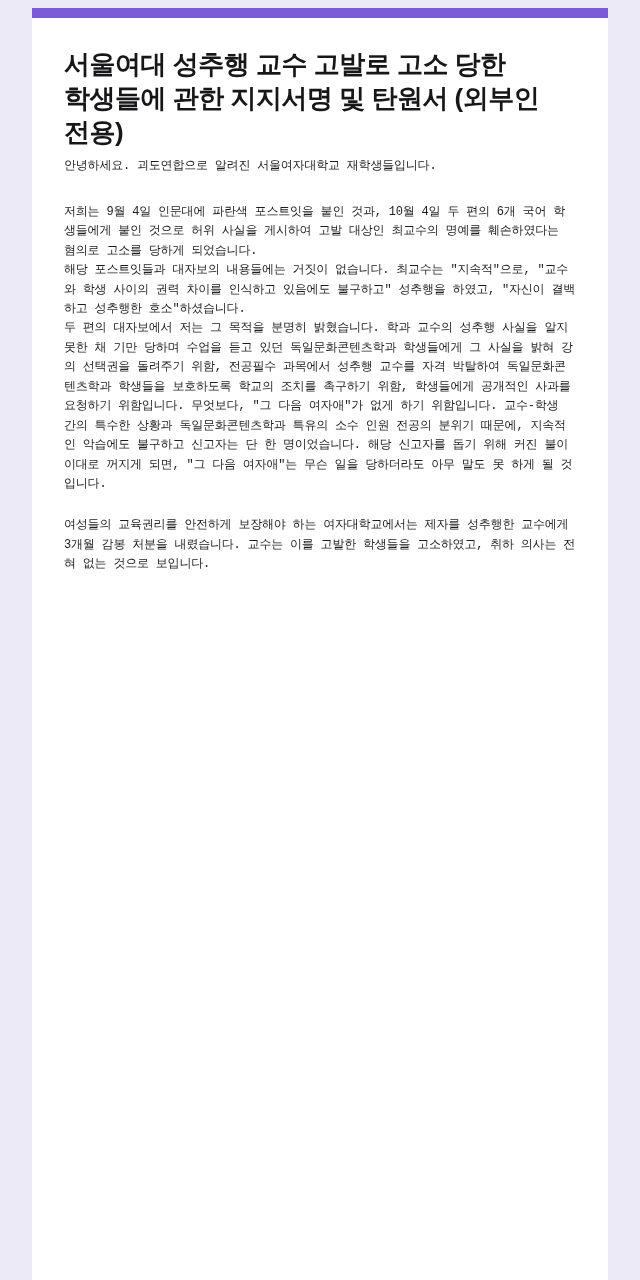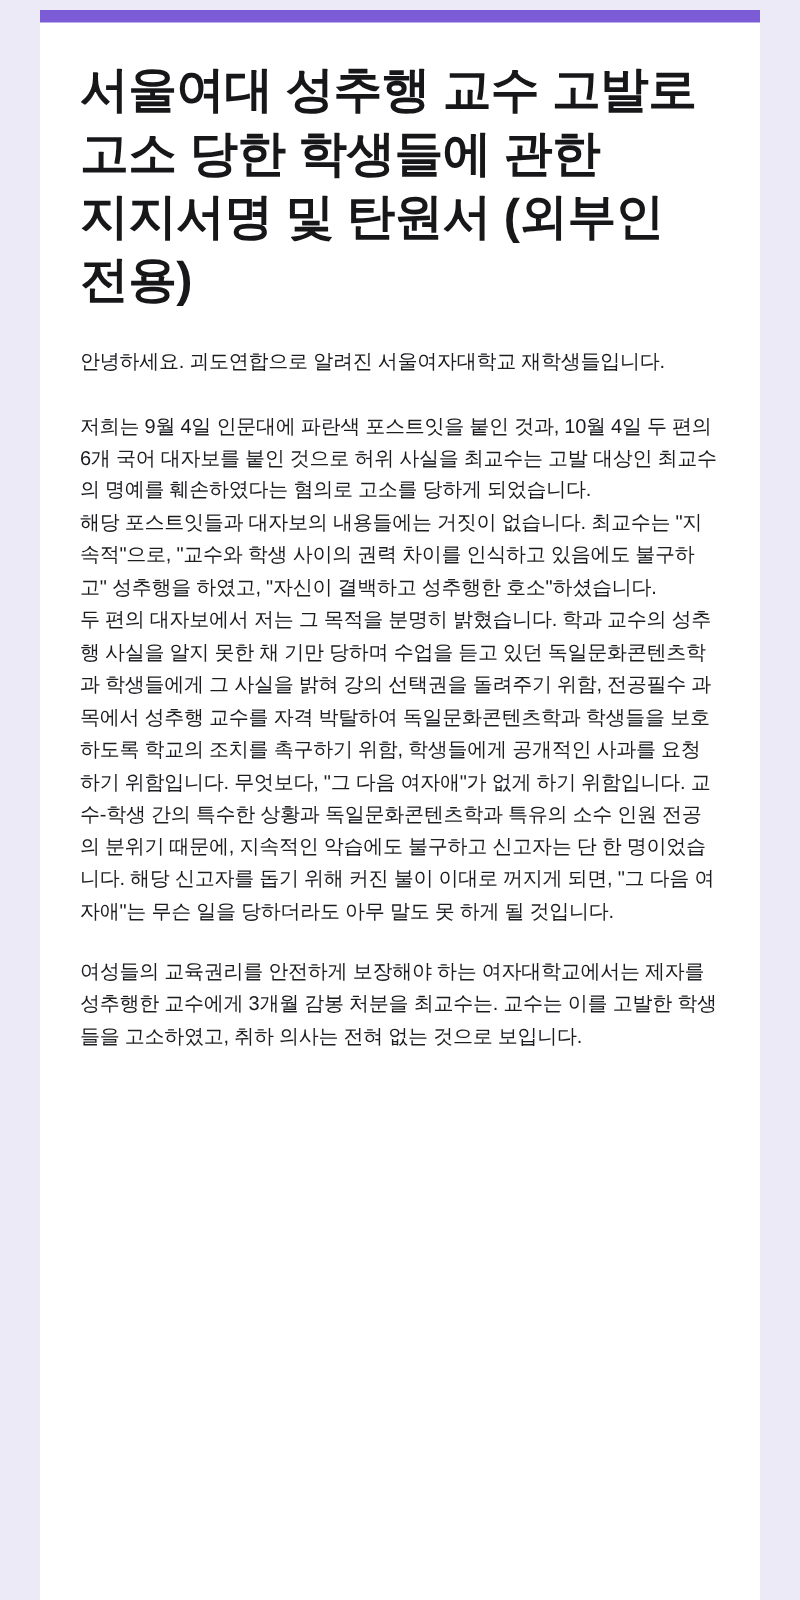--- a/index.html
+++ b/index.html
@@ -25,57 +25,58 @@
     position: relative;
     width: 576px;
     height: 1272px;
     background: #ffffff;
     border-top: 10px solid #7b5cd6;
     box-sizing: border-box;
     padding: 30px 32px 0 32px;
     overflow: hidden;
   }
   .doc-title {
-    font-size: 39px;
+    font-size: 26px;
     line-height: 1.30;
     font-weight: bold;
     color: #17171a;
     letter-spacing: -0.5px;
-    margin: 0 0 26px 0;
+    margin: 0 0 8px 0;
     word-break: keep-all;
   }
   .para {
-    font-size: 16px;
+    font-size: 12px;
     line-height: 1.62;
     color: #1c1c20;
     margin: 0;
     letter-spacing: -0.2px;
+    font-family: Liberation Mono, monospace;
   }
   .gap-lg { height: 26px; }
   .gap-md { height: 22px; }
   .block-lines p {
     margin: 0;
   }
 </style>
 </head>
 <body>
 
 <div id="page">
   <div class="card">
 
     <h1 class="doc-title">서울여대 성추행 교수 고발로 고소 당한 학생들에 관한 지지서명 및 탄원서 (외부인 전용)</h1>
 
     <p class="para">안녕하세요. 괴도연합으로 알려진 서울여자대학교 재학생들입니다.</p>
 
     <div class="gap-lg"></div>
 
     <div class="block-lines">
-      <p class="para">저희는 9월 4일 인문대에 파란색 포스트잇을 붙인 것과, 10월 4일 두 편의 6개 국어 대자보를 붙인 것으로 허위 사실을 최교수는 고발 대상인 최교수의 명예를 훼손하였다는 혐의로 고소를 당하게 되었습니다.</p>
+      <p class="para">저희는 9월 4일 인문대에 파란색 포스트잇을 붙인 것과, 10월 4일 두 편의 6개 국어 학생들에게 붙인 것으로 허위 사실을 게시하여 고발 대상인 최교수의 명예를 훼손하였다는 혐의로 고소를 당하게 되었습니다.</p>
       <p class="para">해당 포스트잇들과 대자보의 내용들에는 거짓이 없습니다. 최교수는 "지속적"으로, "교수와 학생 사이의 권력 차이를 인식하고 있음에도 불구하고" 성추행을 하였고, "자신이 결백하고 성추행한 호소"하셨습니다.</p>
       <p class="para">두 편의 대자보에서 저는 그 목적을 분명히 밝혔습니다. 학과 교수의 성추행 사실을 알지 못한 채 기만 당하며 수업을 듣고 있던 독일문화콘텐츠학과 학생들에게 그 사실을 밝혀 강의 선택권을 돌려주기 위함, 전공필수 과목에서 성추행 교수를 자격 박탈하여 독일문화콘텐츠학과  학생들을 보호하도록 학교의 조치를 촉구하기 위함, 학생들에게 공개적인 사과를 요청하기 위함입니다. 무엇보다, "그 다음 여자애"가 없게 하기 위함입니다. 교수-학생 간의 특수한 상황과  독일문화콘텐츠학과 특유의 소수 인원 전공의 분위기 때문에, 지속적인 악습에도 불구하고 신고자는 단 한 명이었습니다. 해당 신고자를 돕기 위해 커진 불이 이대로 꺼지게 되면, "그 다음 여자애"는 무슨 일을 당하더라도 아무 말도 못 하게 될 것입니다.</p>
     </div>
 
     <div class="gap-md"></div>
 
-    <p class="para">여성들의 교육권리를 안전하게 보장해야 하는 여자대학교에서는 제자를 성추행한 교수에게 3개월 감봉 처분을 최교수는. 교수는 이를 고발한 학생들을 고소하였고, 취하 의사는 전혀 없는 것으로 보입니다.</p>
+    <p class="para">여성들의 교육권리를 안전하게 보장해야 하는 여자대학교에서는 제자를 성추행한 교수에게 3개월 감봉 처분을 내렸습니다. 교수는 이를 고발한 학생들을 고소하였고, 취하 의사는 전혀 없는 것으로 보입니다.</p>
 
   </div>
 </div>
 
 </body></html>

